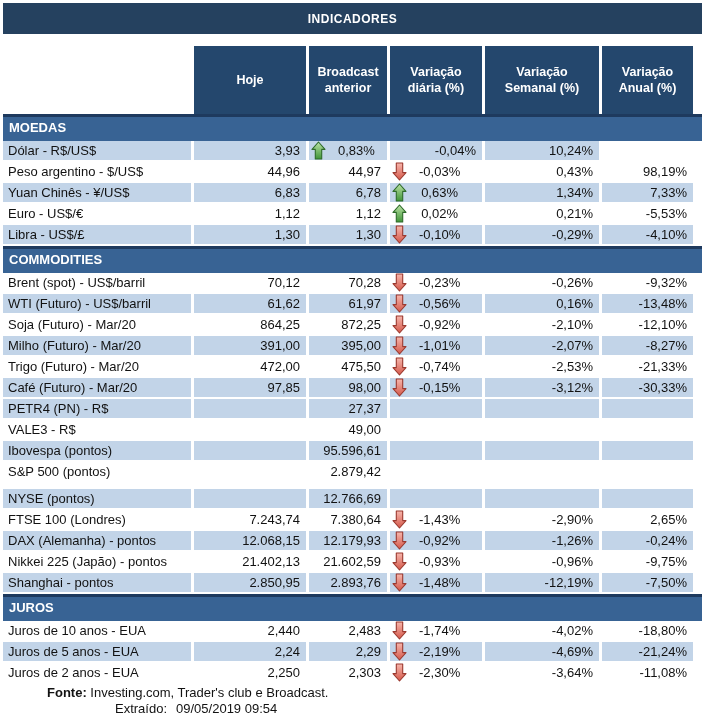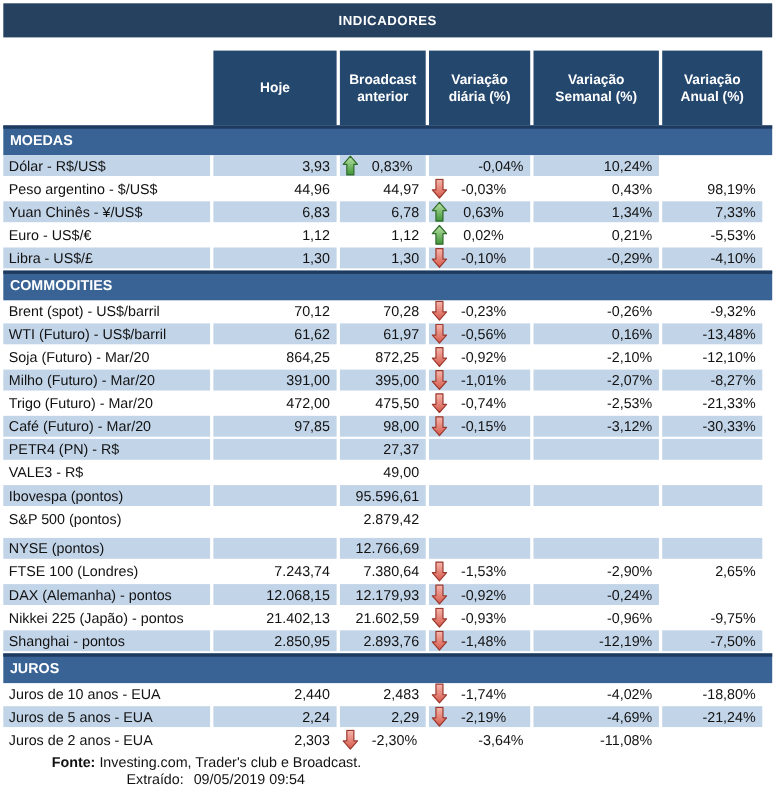--- a/index.html
+++ b/index.html
@@ -279,37 +279,38 @@
       <div class="grid-row data-row">
         <div class="cell label-cell">FTSE 100 (Londres)</div>
         <div class="cell num-cell">7.243,74</div>
         <div class="cell num-cell">7.380,64</div>
         <div class="cell diaria-cell">
           <span class="arrow">
             <svg width="15" height="19" viewBox="0 0 15 19">
               <path d="M7.5 18 L1 10.6 H4.3 V1 H10.7 V10.6 H14 Z" fill="url(#gDown)" stroke="#9B392F" stroke-width="1.1" stroke-linejoin="round"></path>
             </svg>
           </span>
-          <span class="val">-1,53%</span>
+          <span class="val">-1,43%</span>
         </div>
         <div class="cell num-cell">-2,90%</div>
         <div class="cell num-cell">2,65%</div>
       </div>
       <div class="grid-row data-row shaded">
         <div class="cell label-cell">DAX (Alemanha) - pontos</div>
         <div class="cell num-cell">12.068,15</div>
         <div class="cell num-cell">12.179,93</div>
         <div class="cell diaria-cell">
           <span class="arrow">
             <svg width="15" height="19" viewBox="0 0 15 19">
               <path d="M7.5 18 L1 10.6 H4.3 V1 H10.7 V10.6 H14 Z" fill="url(#gDown)" stroke="#9B392F" stroke-width="1.1" stroke-linejoin="round"></path>
             </svg>
           </span>
           <span class="val">-0,92%</span>
         </div>
+        <div class="cell num-cell">-1,26%</div>
         <div class="cell num-cell">-0,24%</div>
       </div>
       <div class="grid-row data-row">
         <div class="cell label-cell">Nikkei 225 (Japão) - pontos</div>
         <div class="cell num-cell">21.402,13</div>
         <div class="cell num-cell">21.602,59</div>
         <div class="cell diaria-cell">
           <span class="arrow">
             <svg width="15" height="19" viewBox="0 0 15 19">
               <path d="M7.5 18 L1 10.6 H4.3 V1 H10.7 V10.6 H14 Z" fill="url(#gDown)" stroke="#9B392F" stroke-width="1.1" stroke-linejoin="round"></path>
@@ -361,20 +362,21 @@
               <path d="M7.5 18 L1 10.6 H4.3 V1 H10.7 V10.6 H14 Z" fill="url(#gDown)" stroke="#9B392F" stroke-width="1.1" stroke-linejoin="round"></path>
             </svg>
           </span>
           <span class="val">-2,19%</span>
         </div>
         <div class="cell num-cell">-4,69%</div>
         <div class="cell num-cell">-21,24%</div>
       </div>
       <div class="grid-row data-row">
         <div class="cell label-cell">Juros de 2 anos - EUA</div>
+        <div class="cell num-cell">2,250</div>
         <div class="cell num-cell">2,303</div>
         <div class="cell diaria-cell">
           <span class="arrow">
             <svg width="15" height="19" viewBox="0 0 15 19">
               <path d="M7.5 18 L1 10.6 H4.3 V1 H10.7 V10.6 H14 Z" fill="url(#gDown)" stroke="#9B392F" stroke-width="1.1" stroke-linejoin="round"></path>
             </svg>
           </span>
           <span class="val">-2,30%</span>
         </div>
         <div class="cell num-cell">-3,64%</div>

